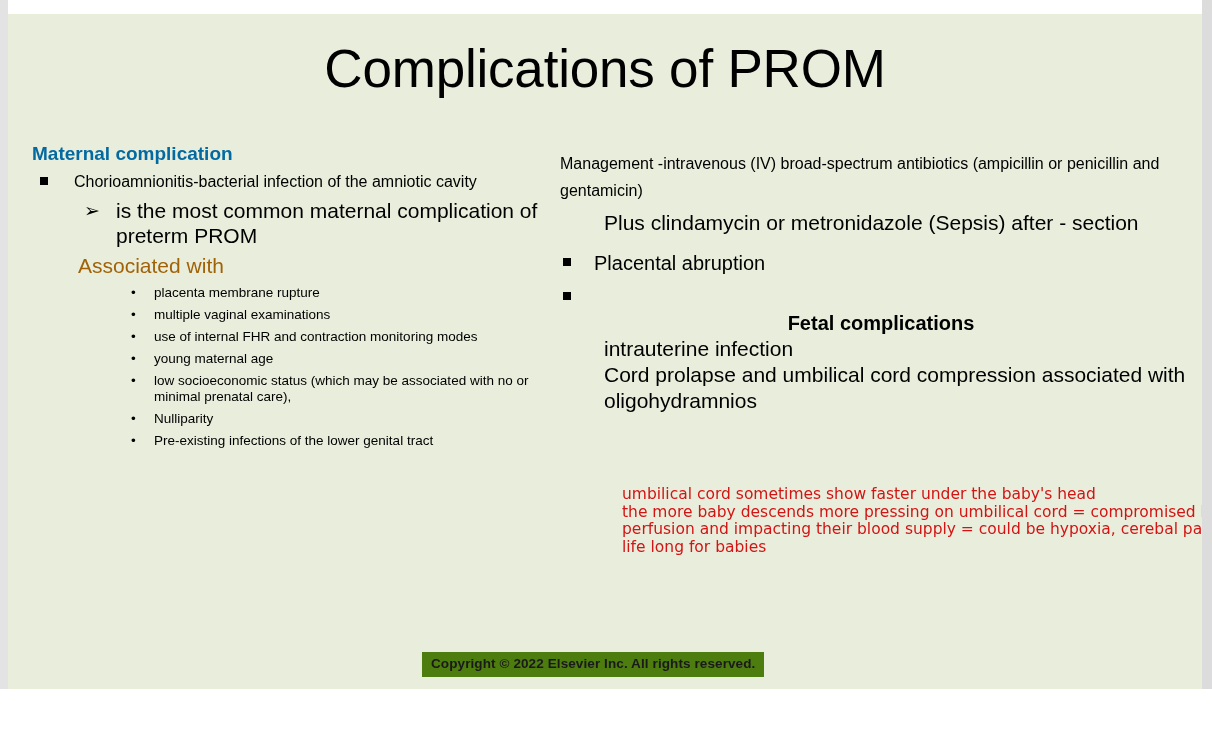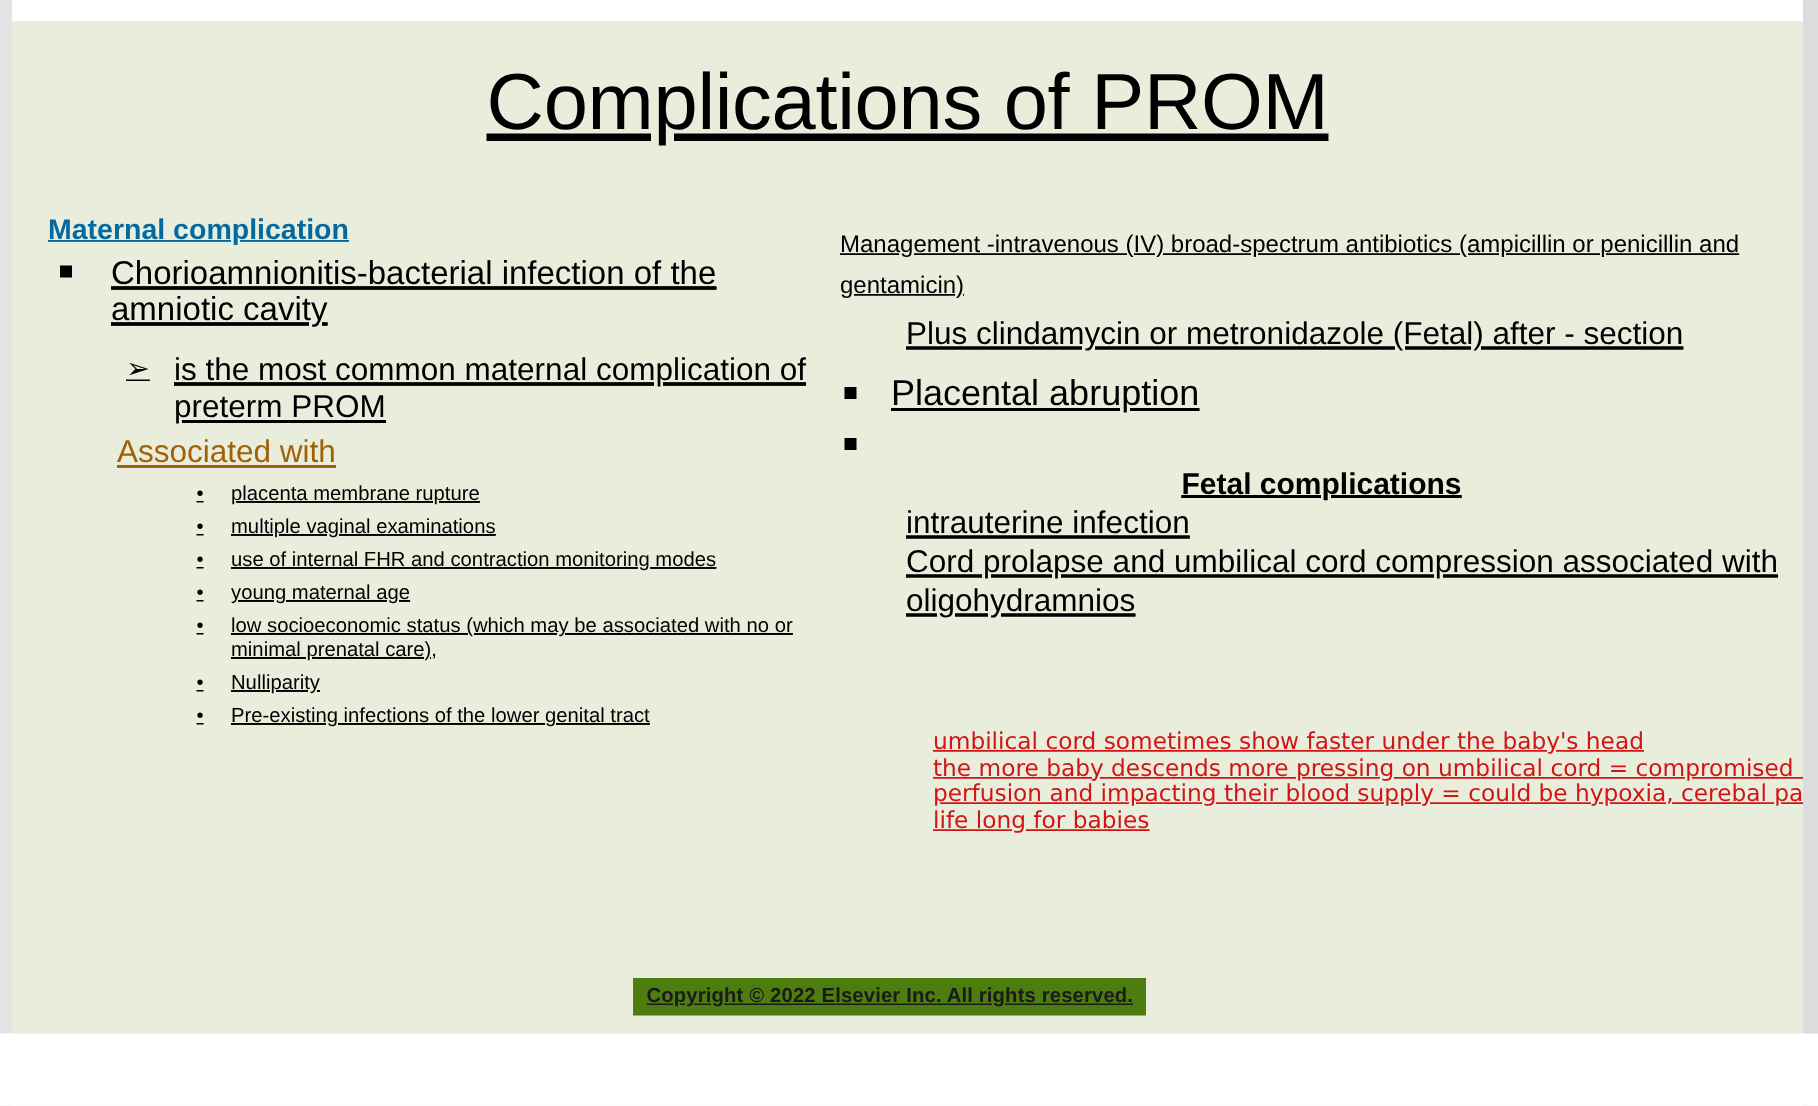--- a/index.html
+++ b/index.html
@@ -1,16 +1,16 @@
 <!DOCTYPE html>
 <html><head>
 <meta charset="utf-8">
 <title>Complications of PROM</title>
 <style>
-  * { box-sizing: border-box; text-decoration: underline; }
+  * { box-sizing: border-box; }
   html, body {
     margin: 0;
     padding: 0;
     width: 1212px;
     height: 737px;
     background: #ffffff;
     font-family: "Liberation Sans", sans-serif;
     overflow: hidden;
   }
 
@@ -85,25 +85,25 @@
   .hdr {
     font-size: 19px;
     line-height: 24px;
     font-weight: bold;
     color: #0369a1;
     margin: 0 0 4px 0;
   }
 
   .lvl1 {
     position: relative;
-    font-size: 22px;
+    font-size: 16px;
     line-height: 24px;
     color: #000;
     padding-left: 42px;
-    margin: 0 0 16px 0;
+    margin: 0 0 4px 0;
   }
   .lvl1 .bul {
     position: absolute;
     left: 8px;
     top: 7px;
     width: 8px;
     height: 8px;
     background: #000;
   }
 
@@ -164,21 +164,21 @@
   }
   .r-sub {
     font-size: 21px;
     line-height: 26px;
     color: #000;
     margin: 6px 0 0 0;
     padding-left: 56px;
   }
   .r-bullet {
     position: relative;
-    font-size: 24px;
+    font-size: 20px;
     line-height: 26px;
     color: #000;
     padding-left: 46px;
     margin: 0;
   }
   .r-bullet .bul {
     position: absolute;
     left: 15px;
     top: 8px;
     width: 8px;
@@ -289,21 +289,21 @@
           <span class="dot">•</span>
           <span>Pre-existing infections of the lower genital tract</span>
         </li>
       </ul>
     </div>
 
     <div class="col-right">
 
       <div class="r-para">Management -intravenous (IV) broad-spectrum antibiotics (ampicillin or penicillin and gentamicin)</div>
 
-      <div class="r-sub">Plus clindamycin or metronidazole (Fetal) after - section</div>
+      <div class="r-sub">Plus clindamycin or metronidazole (Sepsis) after - section</div>
 
       <div style="height:14px"></div>
 
       <div class="r-bullet">
         <span class="bul"></span>
         <span>Placental abruption</span>
       </div>
 
       <div style="height:8px"></div>
 

